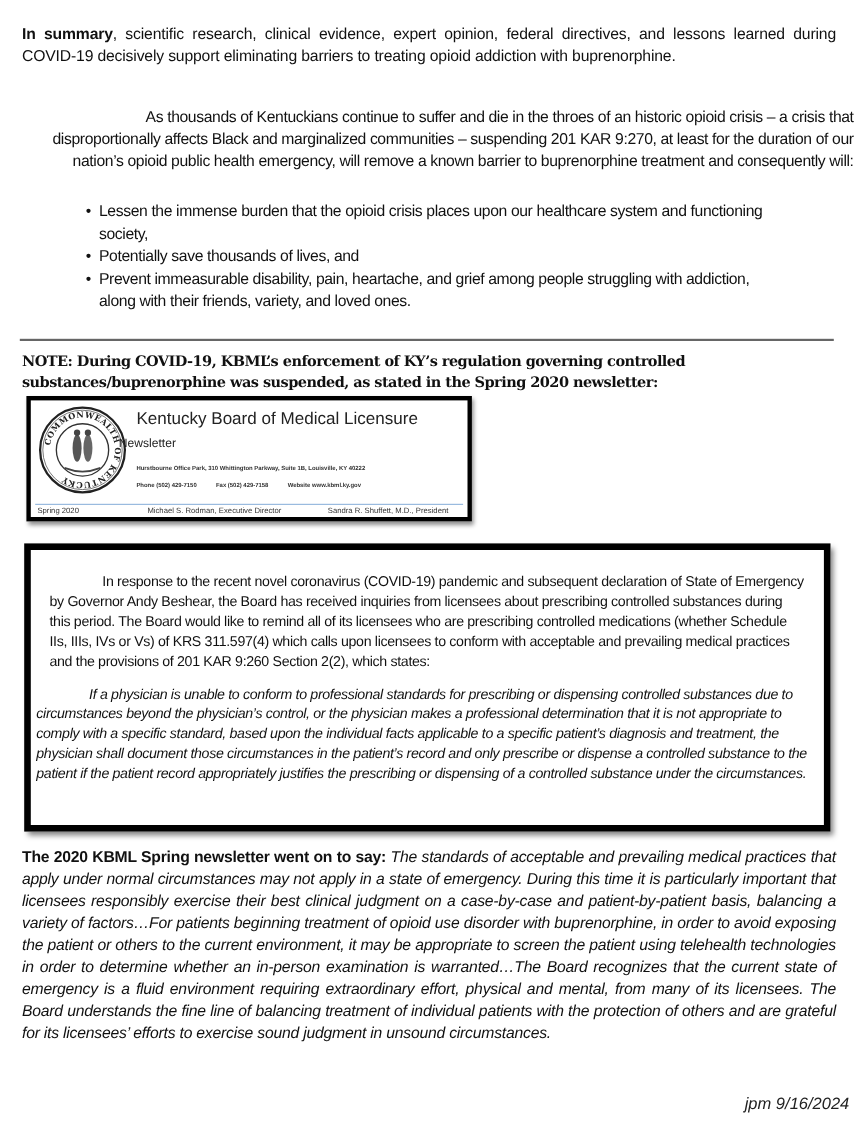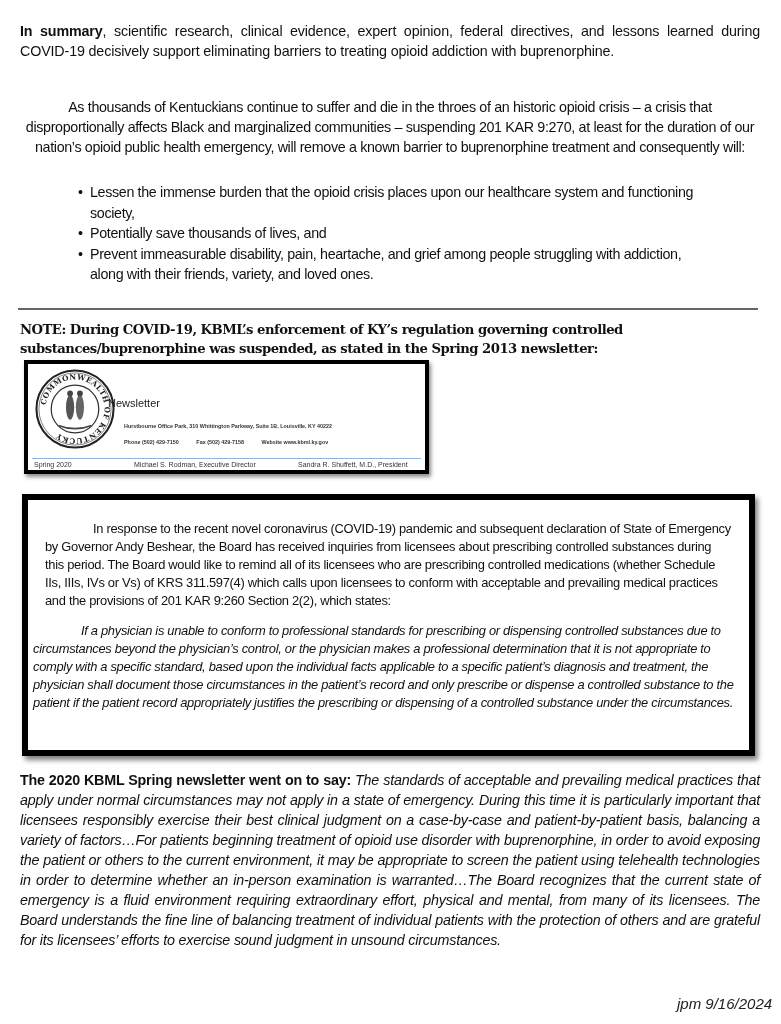--- a/index.html
+++ b/index.html
@@ -26,21 +26,21 @@
       width: 740px;
       font-family: "Liberation Sans", sans-serif;
       font-size: 14.3px;
       line-height: 20px;
       text-align: justify;
       letter-spacing: -0.15px;
       margin: 0;
     }
     .body-text b { font-weight: bold; }
     #p-summary { top: 21px; }
-    #p-crisis { top: 97px; text-align: center; letter-spacing: -0.35px; }
+    #p-crisis { top: 97px; text-align: right; letter-spacing: -0.35px; margin-left: 16px; }
     ul.bullets {
       position: absolute;
       left: 78px;
       top: 182px;
       width: 640px;
       margin: 0;
       padding: 0;
       list-style: none;
       font-family: "Liberation Sans", sans-serif;
       font-size: 14.3px;
@@ -215,39 +215,40 @@
   <p class="body-text" id="p-crisis">As thousands of Kentuckians continue to suffer and die in the throes of an historic opioid crisis – a crisis that disproportionally affects Black and marginalized communities – suspending 201 KAR 9:270, at least for the duration of our nation’s opioid public health emergency, will remove a known barrier to buprenorphine treatment and consequently will:</p>
 
   <ul class="bullets">
     <li><span class="dot">•</span><span>Lessen the immense burden that the opioid crisis places upon our healthcare system and functioning society,</span></li>
     <li><span class="dot">•</span><span>Potentially save thousands of lives, and</span></li>
     <li><span class="dot">•</span><span>Prevent immeasurable disability, pain, heartache, and grief among people struggling with addiction, along with their friends, variety, and loved ones.</span></li>
   </ul>
 
   <div class="rule"></div>
 
-  <p class="note">NOTE: During COVID-19, KBML’s enforcement of KY’s regulation governing controlled substances/buprenorphine was suspended, as stated in the Spring 2013 newsletter:</p>
+  <p class="note">NOTE: During COVID-19, KBML’s enforcement of KY’s regulation governing controlled substances/buprenorphine was suspended, as stated in the Spring 2020 newsletter:</p>
 
   <div class="masthead">
     <svg class="seal" viewBox="0 0 100 100">
       <defs>
         <path id="sealArc" d="M 50,50 m -36,0 a 36,36 0 1,1 72,0 a 36,36 0 1,1 -72,0"></path>
       </defs>
       <circle cx="50" cy="50" r="47" fill="none" stroke="#222" stroke-width="2.5"></circle>
       <circle cx="50" cy="50" r="44" fill="none" stroke="#444" stroke-width="0.8"></circle>
       <circle cx="50" cy="50" r="29" fill="none" stroke="#333" stroke-width="1.5"></circle>
       <text font-size="9" font-weight="bold" fill="#222" font-family="DejaVu Serif, serif" letter-spacing="0.5">
         <textPath href="#sealArc" startOffset="2%">COMMONWEALTH OF KENTUCKY</textPath>
       </text>
       <ellipse cx="44" cy="48" rx="5" ry="15" fill="#555"></ellipse>
       <ellipse cx="56" cy="48" rx="5" ry="15" fill="#666"></ellipse>
       <circle cx="44" cy="31" r="3.5" fill="#444"></circle>
       <circle cx="56" cy="31" r="3.5" fill="#444"></circle>
       <path d="M30 70 Q50 78 70 70" stroke="#444" stroke-width="2" fill="none"></path>
     </svg>
+    <div class="mh-title">Kentucky Board of Medical Licensure</div>
     <div class="mh-subtitle">Newsletter</div>
     <div class="mh-address">Hurstbourne Office Park, 310 Whittington Parkway, Suite 1B, Louisville, KY 40222</div>
     <div class="mh-contact">
       <span>Phone (502) 429-7150</span>
       <span>Fax (502) 429-7158</span>
       <span>Website  www.kbml.ky.gov</span>
     </div>
     <div class="mh-divider"></div>
     <div class="mh-footer">
       <span class="season">Spring 2020</span>

